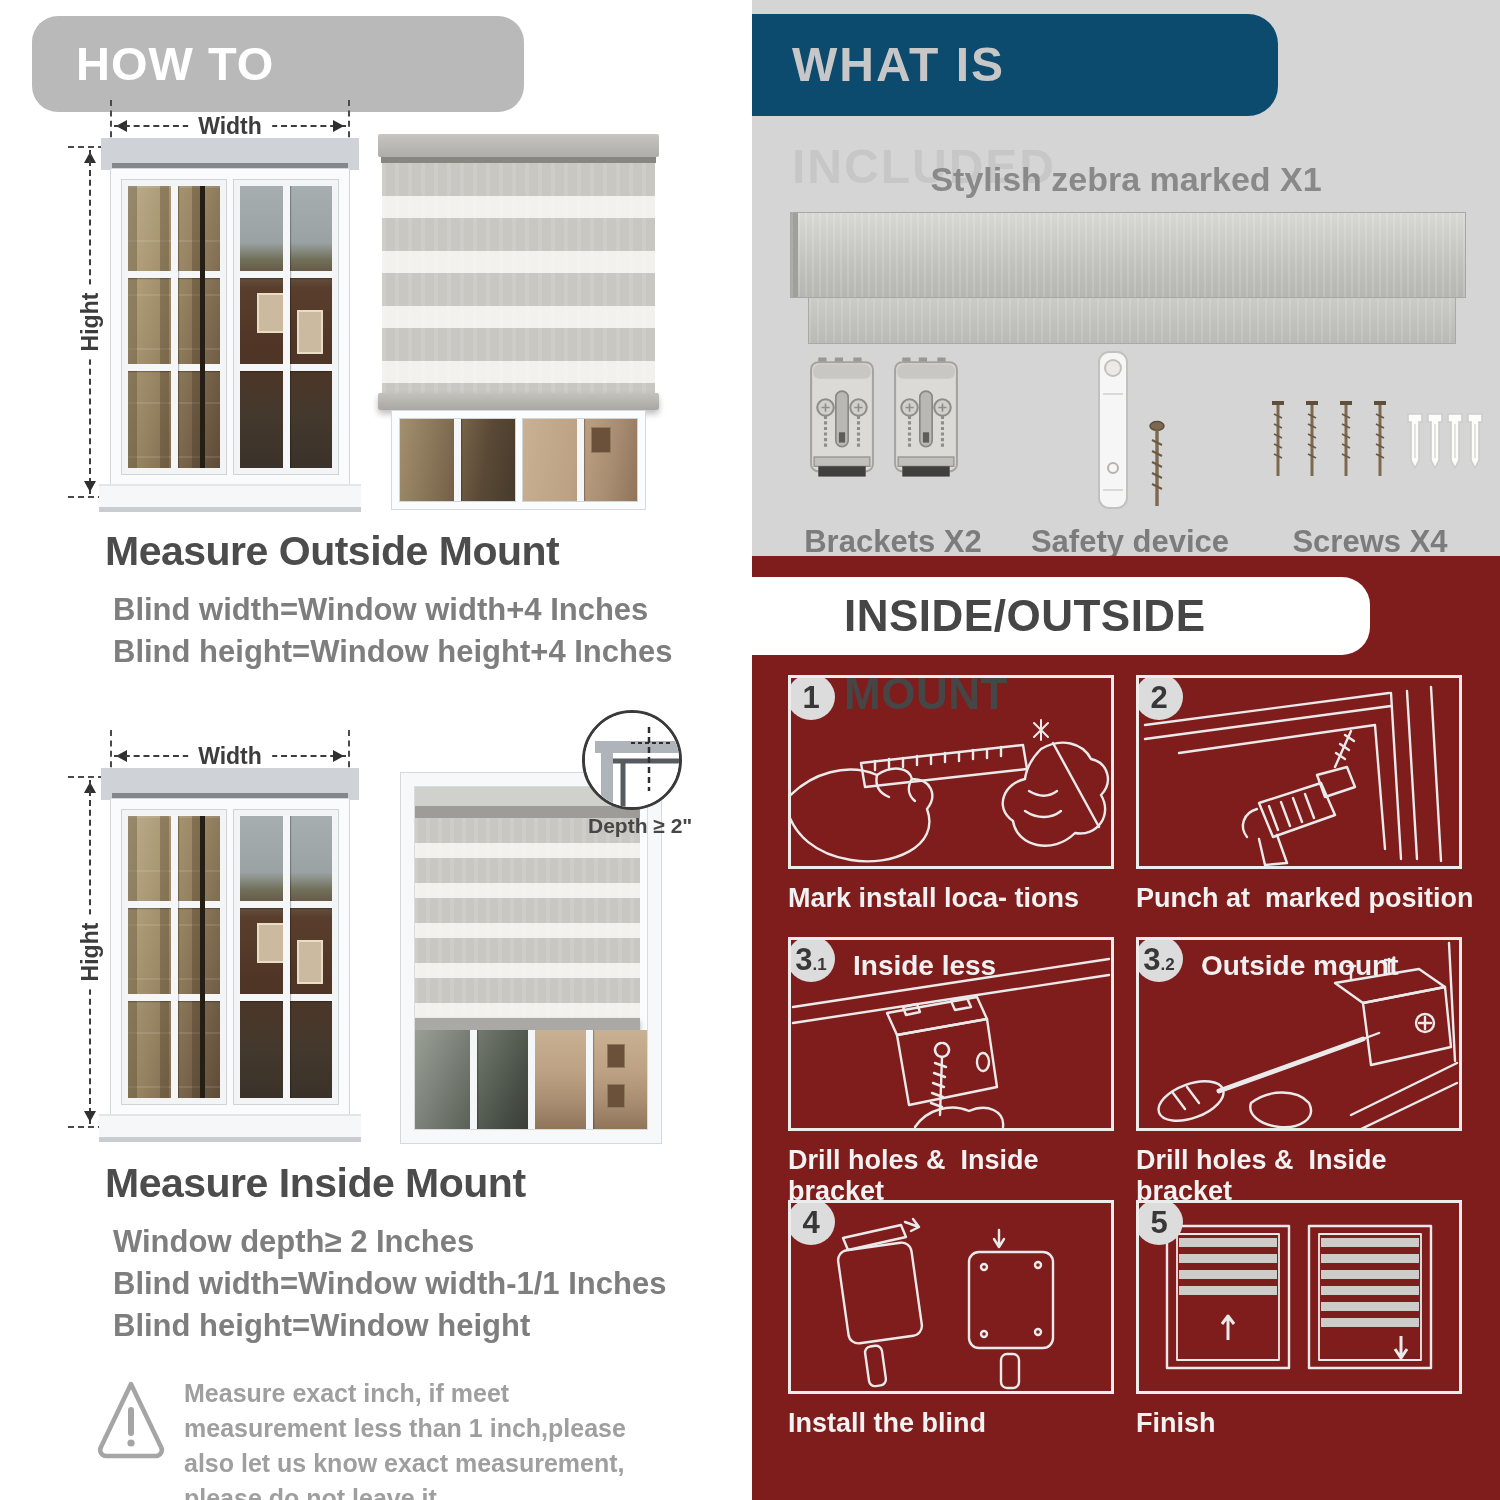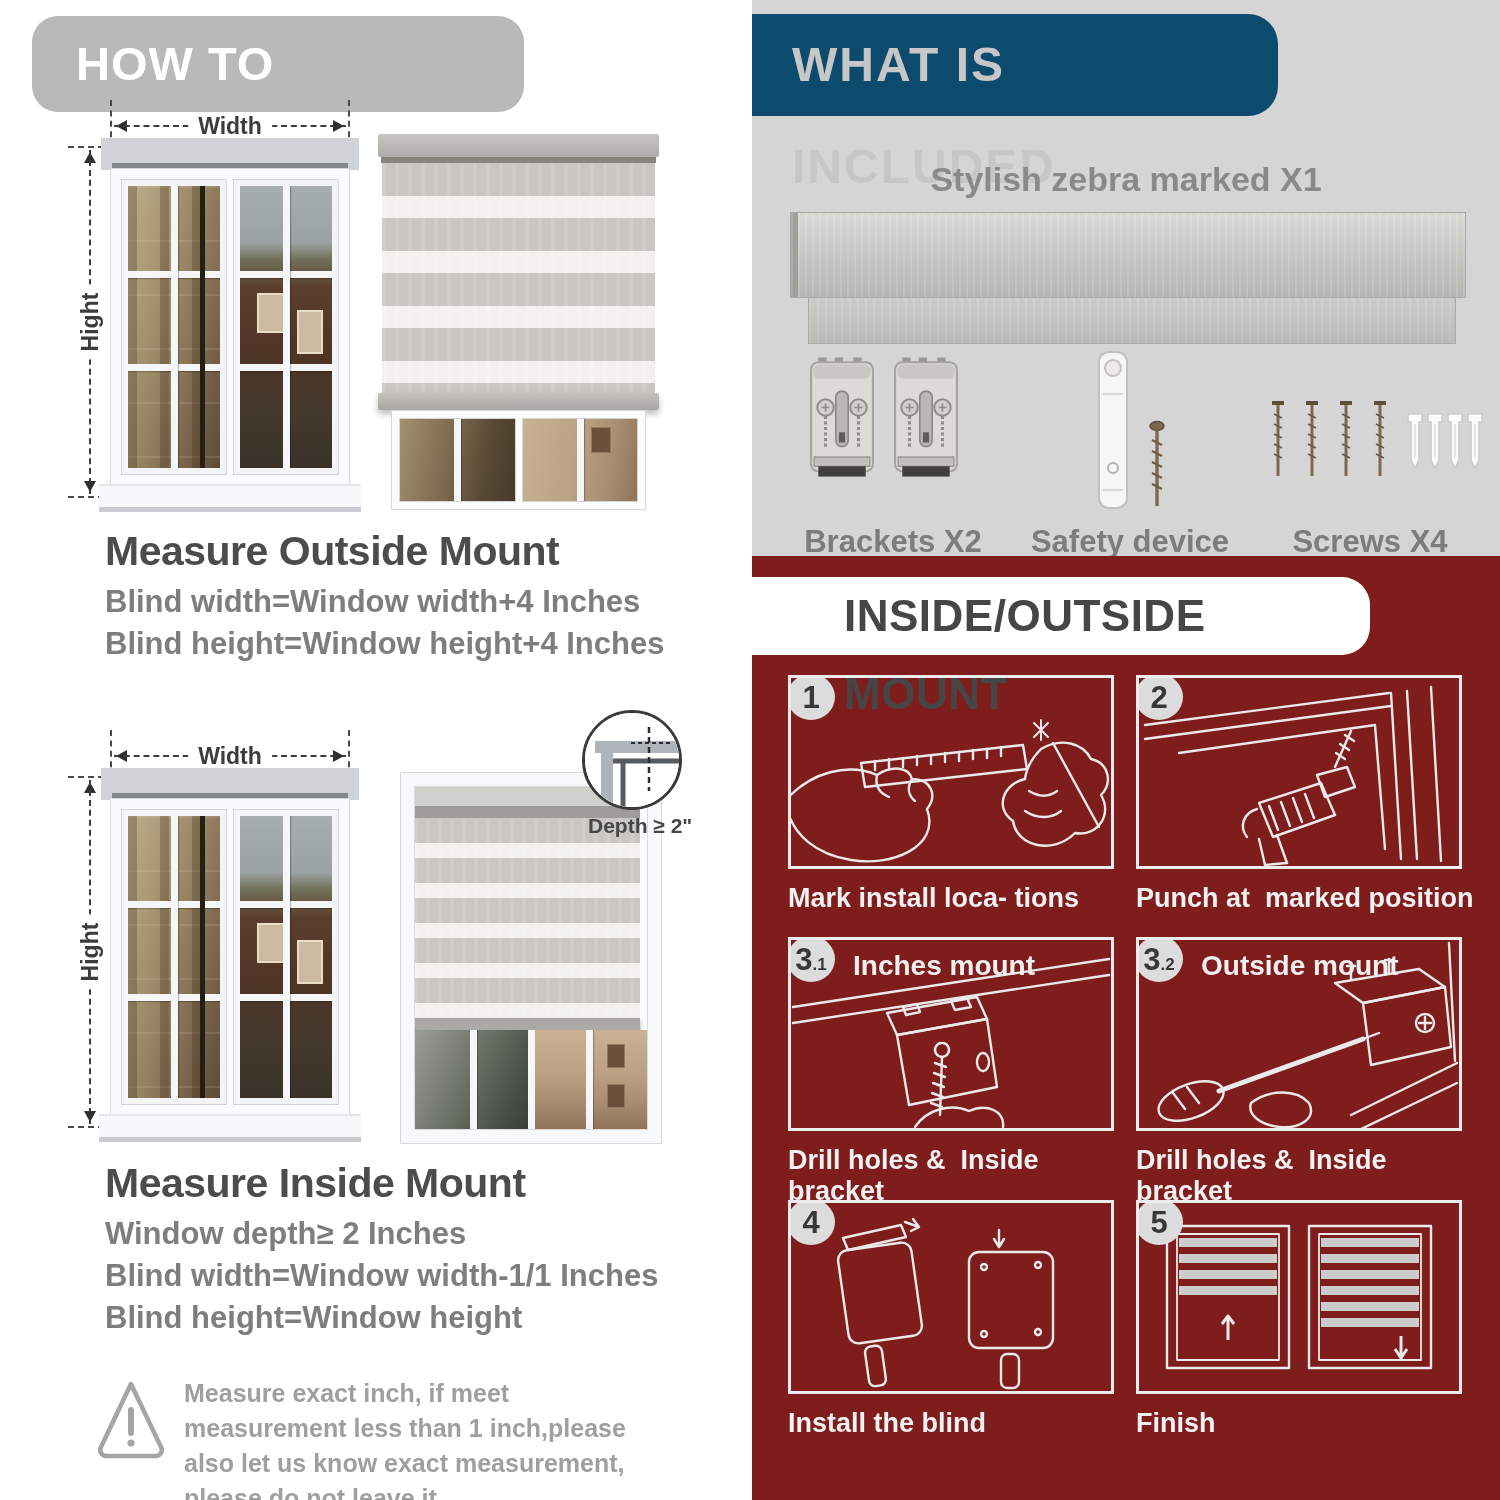--- a/index.html
+++ b/index.html
@@ -87,21 +87,21 @@
   .bi-pane{flex:1;position:relative;overflow:hidden;}
   .gl-e{background:linear-gradient(115deg,#9aa096 0%,#7d837a 30%,#5f665c 58%,#474e45 82%,#3a4038 100%);}
   .gl-f{background:linear-gradient(180deg,#c9b193 0%,#bda285 40%,#a98d72 72%,#8f7459 100%);}
   .refwin2{position:absolute;background:#6b5139;border:1px solid #8f7a5e;}
 
   .detail-circle{position:absolute;left:582px;top:710px;width:100px;height:100px;border-radius:50%;
     border:3px solid #3a3a3a;background:#fff;overflow:hidden;box-sizing:border-box;}
   .depth-label{position:absolute;left:588px;top:814px;width:120px;font-size:21px;font-weight:bold;color:#474747;}
 
   .measure-title{position:absolute;left:105px;margin:0;font-size:41px;font-weight:bold;color:#4c4c4c;letter-spacing:-0.5px;}
-  .spec-line{position:absolute;left:105px;margin:0;font-size:31px;font-weight:bold;color:#7e7e7e;}
+  .spec-line{position:absolute;left:105px;margin:8px;font-size:31px;font-weight:bold;color:#7e7e7e;}
 
   .warn-text{position:absolute;left:184px;top:1376px;width:480px;margin:0;
     font-size:25px;font-weight:600;color:#9f9f9f;line-height:35px;}
 
   
   .right-top{position:absolute;left:752px;top:0;width:748px;height:556px;background:#d5d5d5;}
   .banner-white{position:absolute;left:0;top:14px;width:526px;height:102px;background:#0c4a6e;
     border-radius:0 30px 30px 0;color:#c7c7c7;font-size:48px;font-weight:bold;line-height:102px;
     padding-left:40px;letter-spacing:2px;box-sizing:border-box;}
   .blind-title{position:absolute;left:0;top:160px;width:100%;text-align:center;
@@ -430,21 +430,21 @@
         </g>
       </svg>
     </div>
     <p class="caption c2 cap-r1">Punch at  marked position</p>
 
     <div class="step-card c1 r2">
       <div class="badge">
         <span class="n">3</span>
           <span class="s">.1</span>
       </div>
-      <div class="step-title">Inches mount</div>
+      <div class="step-title">Inside less</div>
       <svg class="art" viewBox="0 0 320 186">
         <g fill="none" stroke="#eaeaea" stroke-width="2.4" stroke-linecap="round" stroke-linejoin="round">
           <path d="M2 66 L 318 18 M2 82 L 318 34"></path>
           <path d="M96 72 L 186 56 L 196 78 L 106 94 Z"></path>
           <path d="M112 66 l14 -3 l3 8 l-14 3 Z M160 60 l16 -3 l4 9 l-16 3 Z"></path>
           <path d="M106 94 L 196 78 L 206 146 L 118 164 Z"></path>
           <path d="M186 122 a6 9 0 1 0 12 -2 a6 9 0 1 0 -12 2"></path>
           <path d="M150 102 a7 7 0 1 0 2 0"></path>
           <path d="M151 116 L 149 174"></path>
           <path d="M144 122 l11 4 M143 132 l11 4 M142 142 l11 4 M141 152 l11 4 M140 162 l11 4"></path>

